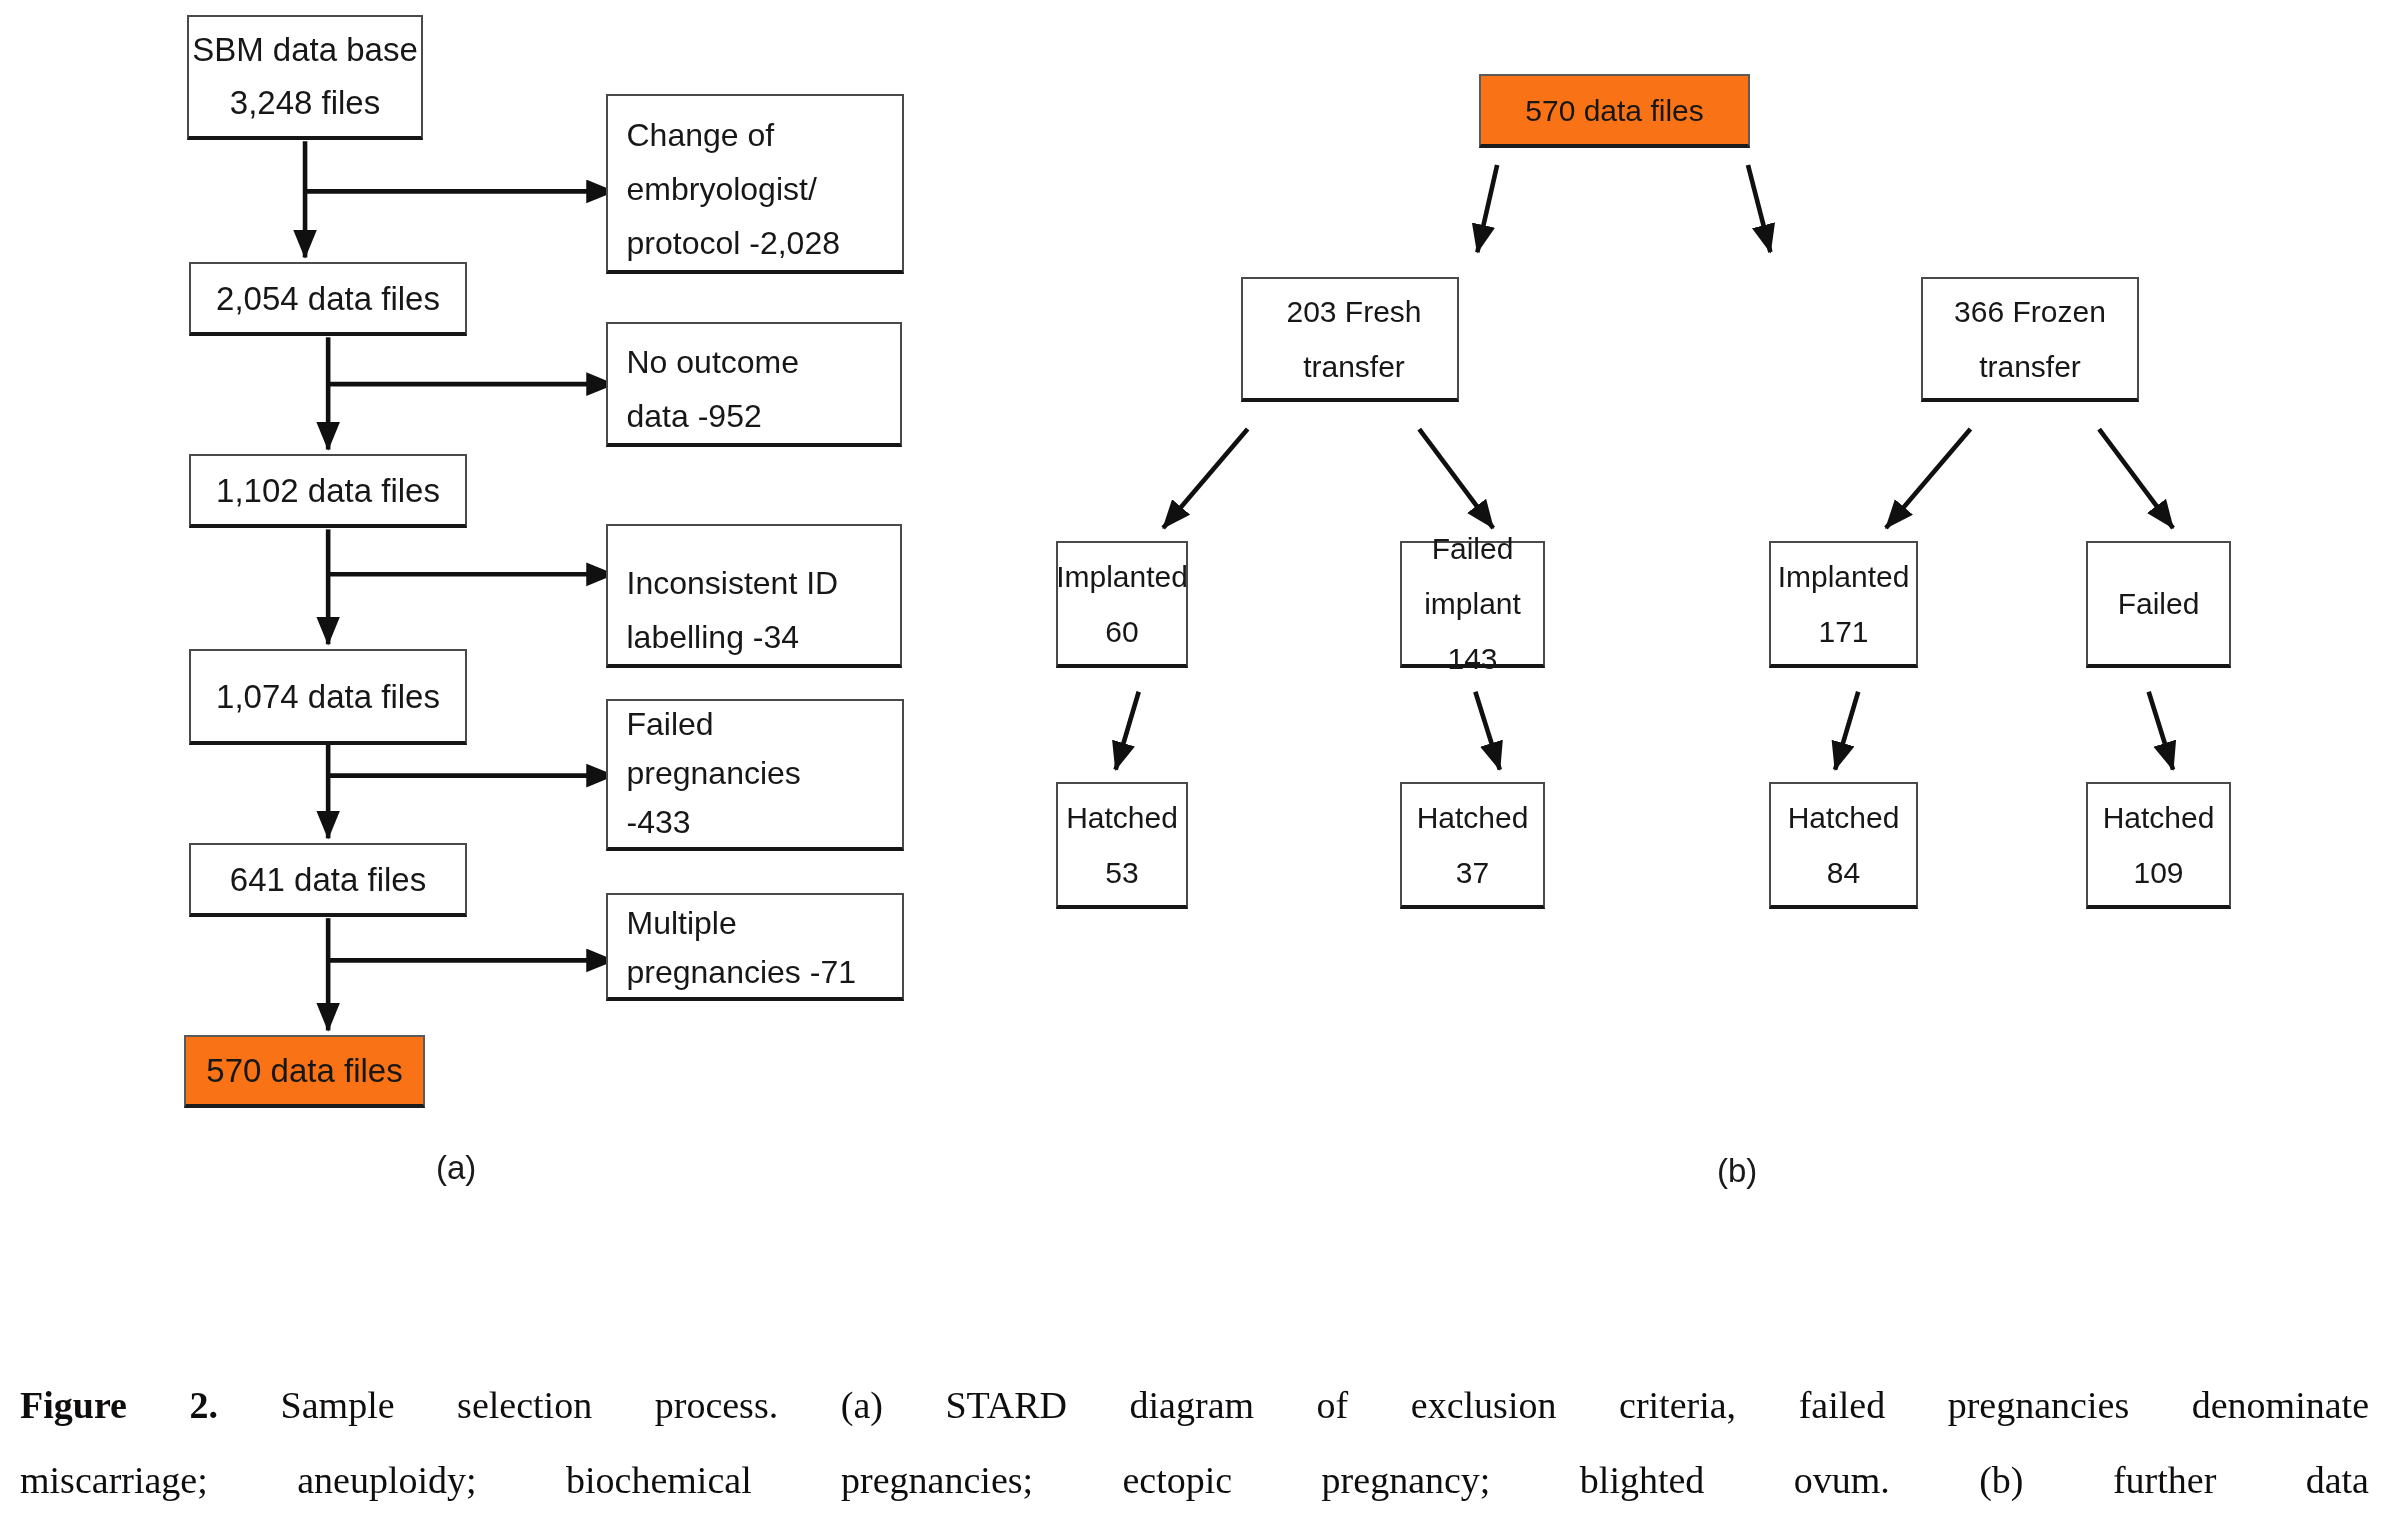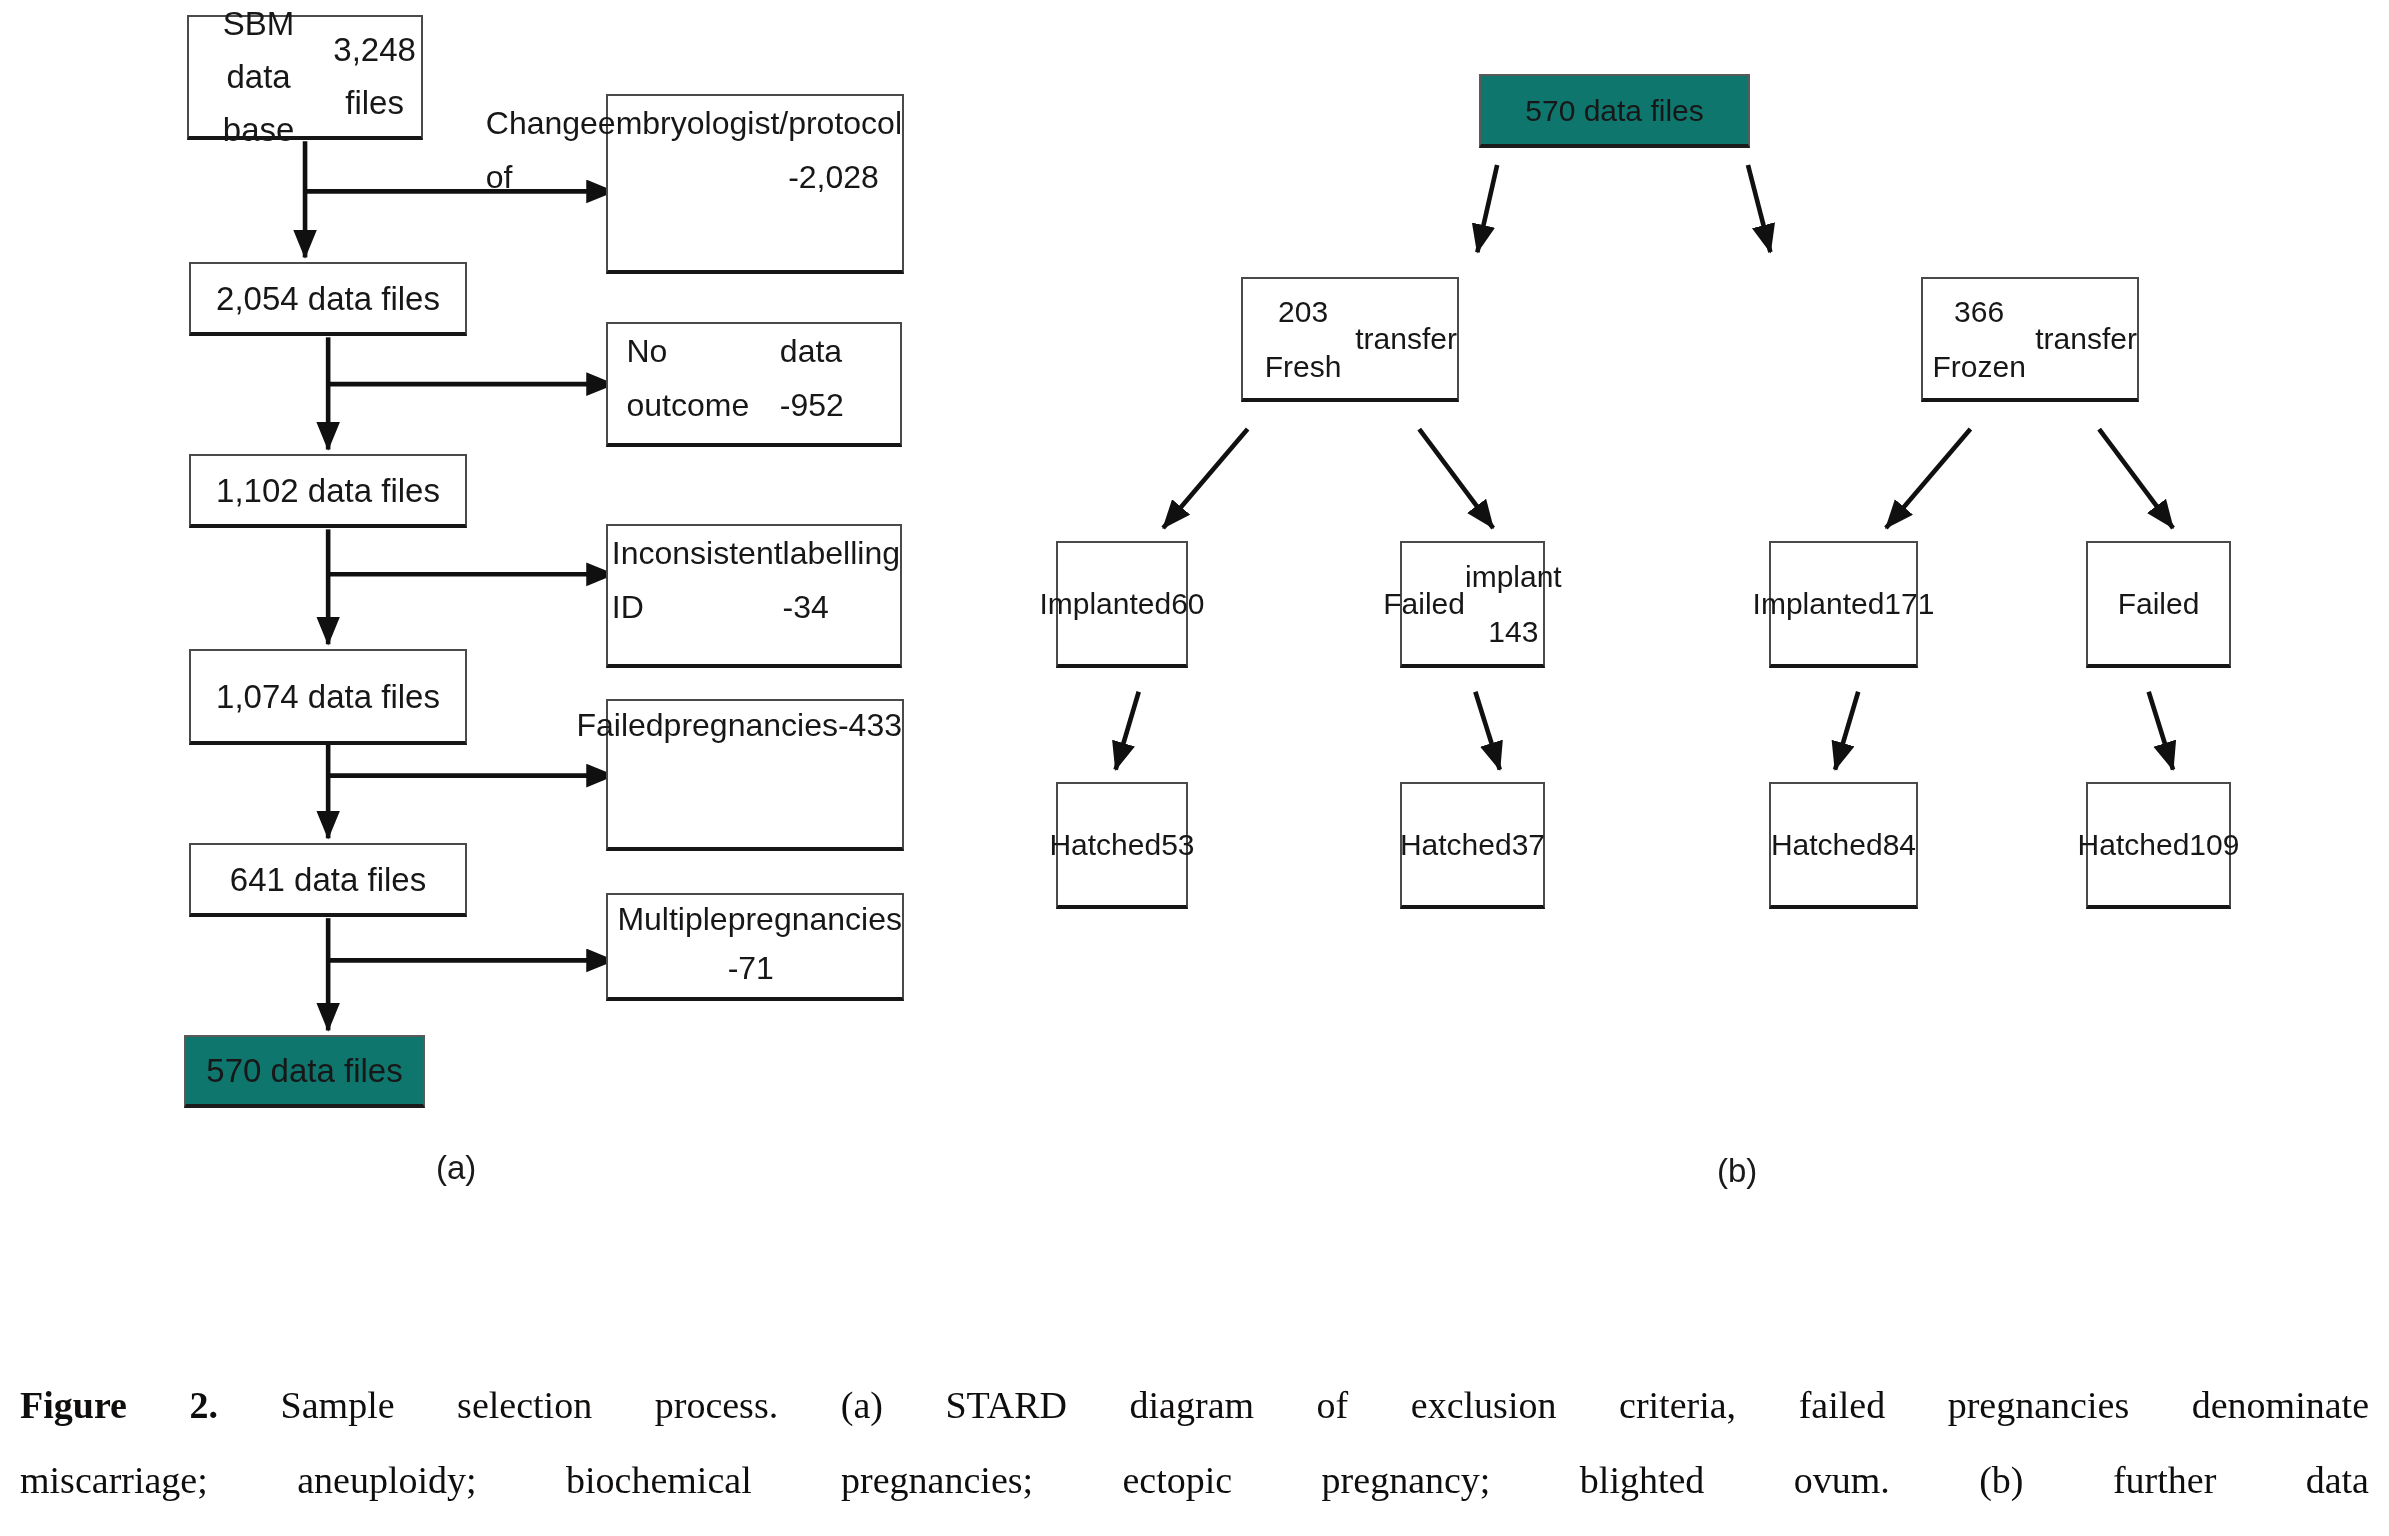--- a/index.html
+++ b/index.html
@@ -13,27 +13,27 @@
     color: #171717;
   }
   #arrow-layer { position: absolute; left: 0; top: 0; }
   .box {
     position: absolute;
     background: #ffffff;
     border: 2.6px solid #4a4a4a;
     border-bottom: 4.6px solid #161616;
     box-sizing: border-box;
     display: flex;
-    flex-direction: row;
+    flex-direction: column;
     justify-content: center;
     align-items: center;
     text-align: center;
     color: #171717;
   }
-  .box.green { background: #0f766e; border-color: #5a5a5a; border-bottom-color: #1c1c1c; }
+  .box.green { background: #f97316; border-color: #5a5a5a; border-bottom-color: #1c1c1c; }
   .fs-a   { font-size: 33px; line-height: 53px; }
   .fs-exc { font-size: 32px; line-height: 54px; }
   .fs-exc3{ font-size: 32px; line-height: 49px; }
   .fs-b   { font-size: 30px; line-height: 55px; }
   .exc { align-items: flex-start; text-align: left; padding-left: 18.5px; justify-content: flex-end; }
   .panel-label {
     position: absolute;
     font-size: 33px;
     color: #1a1a1a;
   }

